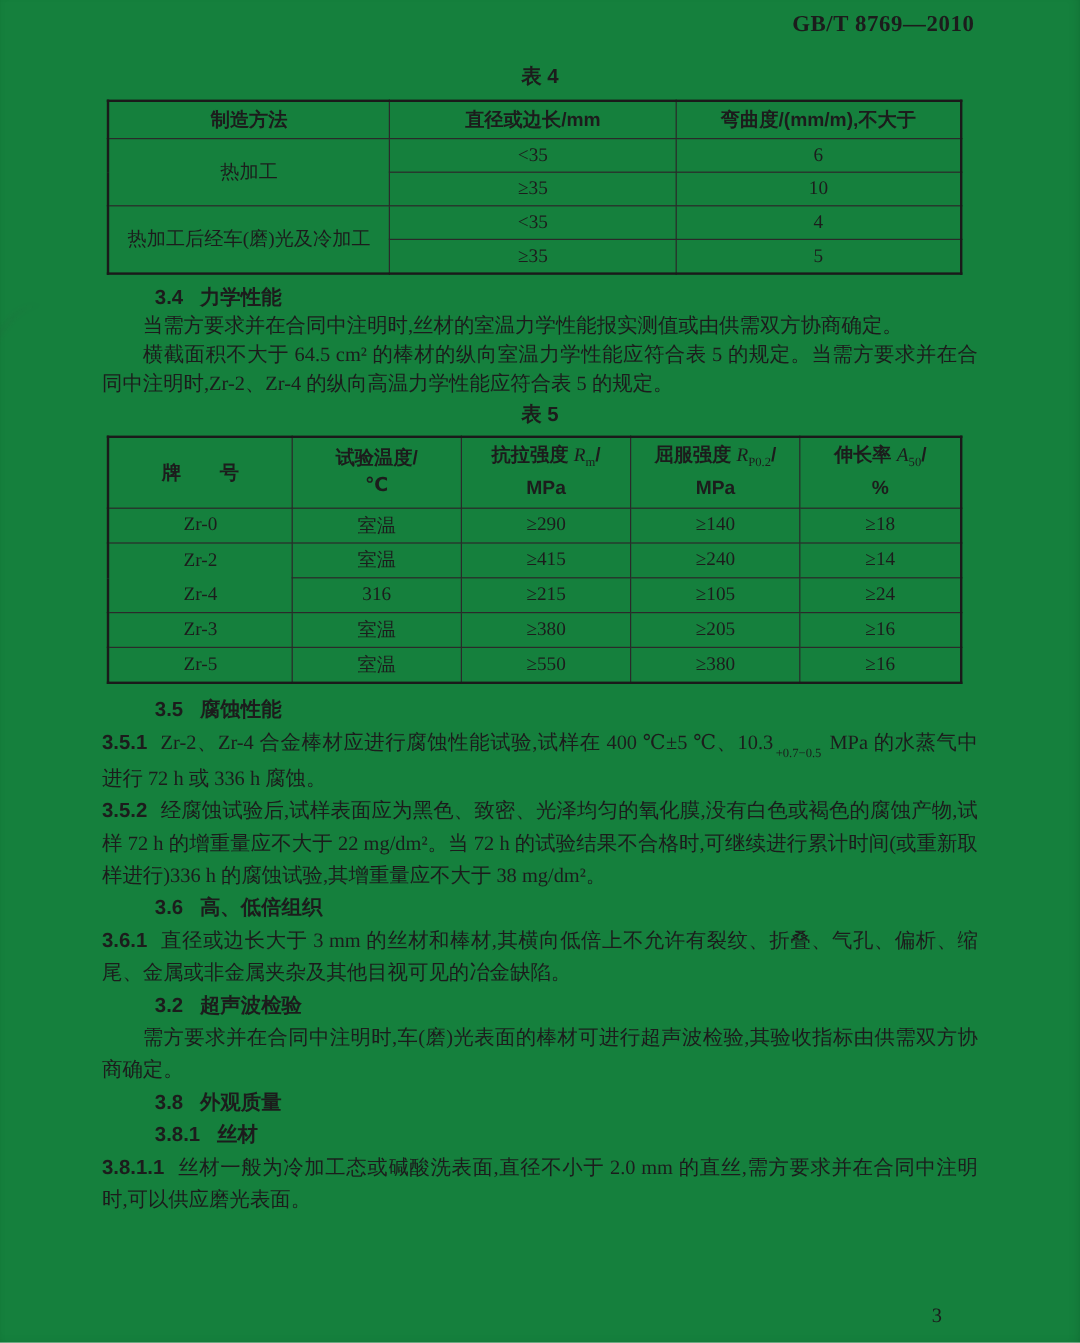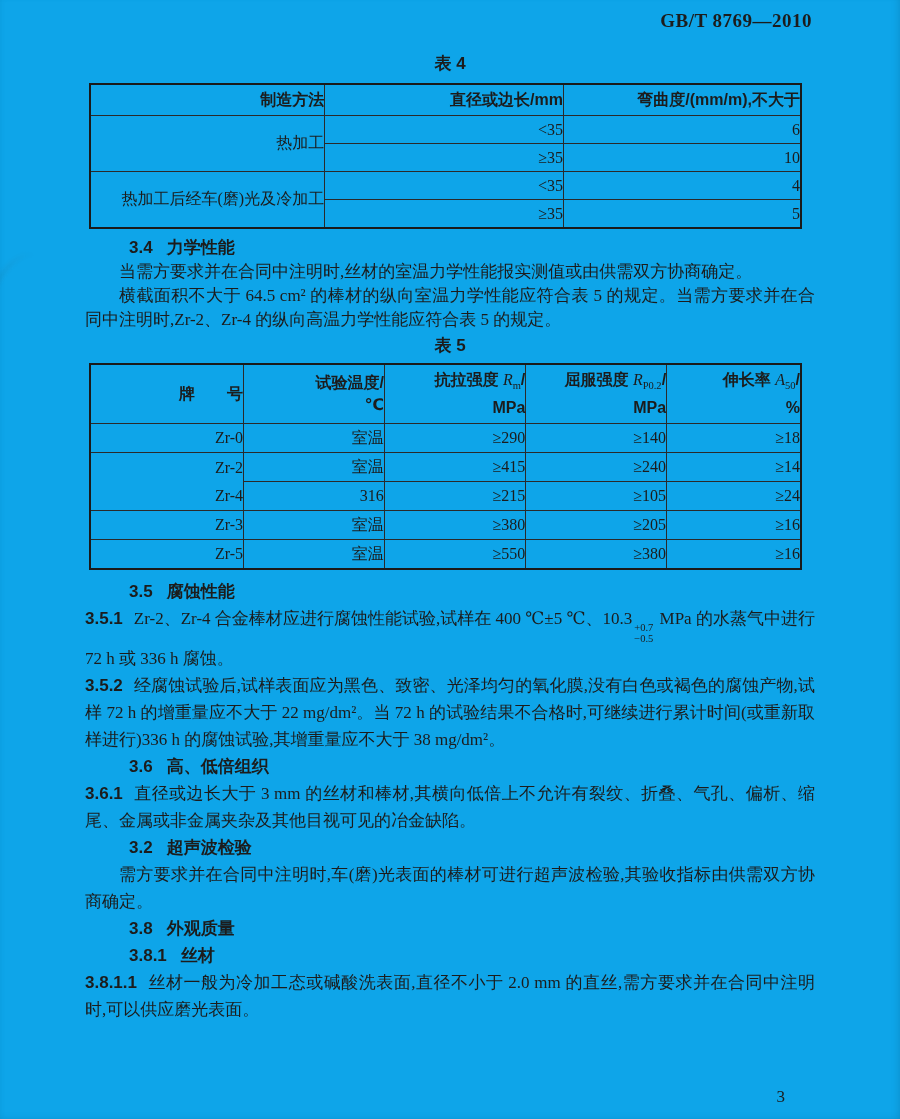--- a/index.html
+++ b/index.html
@@ -1,17 +1,17 @@
 <!DOCTYPE html>
 <html><head>
 <meta charset="utf-8">
 <style>
   html,body{margin:0;padding:0;background:#ffffff;}
   .page{
-    position:relative;width:900px;height:1119px;background:#0ea5e9;overflow:hidden;
+    position:relative;width:900px;height:1119px;background:#15803d;overflow:hidden;
     font-family:"Liberation Serif","DejaVu Serif",serif;color:#1c1c1c;
     box-shadow:inset -7px 0 10px -7px rgba(0,0,0,.14), inset 0 -5px 8px -5px rgba(0,0,0,.07), inset 4px 0 8px -6px rgba(0,0,0,.08);
   }
   .scan-artifact{
     position:absolute;left:-14px;top:252px;width:55px;height:110px;
     border-left:4px solid rgba(60,60,60,.10);border-radius:60% 40% 50% 50%;
     transform:rotate(18deg);filter:blur(2px);
   }
   .doc-code{
     position:absolute;top:10px;right:88px;
@@ -23,21 +23,21 @@
     text-align:center;font-family:"Liberation Sans","DejaVu Sans",sans-serif;
     font-weight:700;font-size:17px;line-height:24px;
   }
   .tt4{margin-top:52px;}
   .tt5{margin-top:2px;}
   table.gbt{
     border-collapse:collapse;width:713px;margin-left:4px;table-layout:fixed;
     border:2px solid #1a1a1a;
   }
   table.gbt th,table.gbt td{
-    border:1px solid #2a2a2a;text-align:right;vertical-align:middle;padding:0 0;
+    border:1px solid #2a2a2a;text-align:center;vertical-align:middle;padding:0 0;
   }
   table.gbt th{
     font-family:"Liberation Sans","DejaVu Sans",sans-serif;font-weight:700;font-size:16px;
   }
   table.gbt td{font-size:16px;}
   .t4{margin-top:7px;}
   .t4 thead th{height:30px;}
   .t4 tbody td{height:27px;}
   .t4 .c1{width:33%;}.t4 .c2{width:33.6%;}.t4 .c3{width:33.4%;}
   .t5{margin-top:5px;}
@@ -51,21 +51,21 @@
   .pre{margin-top:7px;}
   .pre .h,.pre p{line-height:24px;}
   .post{margin-top:8px;}
   .post .h,.post p{line-height:27px;}
   .h{font-family:"Liberation Sans","DejaVu Sans",sans-serif;font-weight:700;font-size:17px;}
   .h .hnum{margin-right:14px;margin-left:44px;}
   p{margin:0;font-size:17px;text-align:justify;}
   p.indent{text-indent:2em;}
   .pnum{font-family:"Liberation Sans","DejaVu Sans",sans-serif;font-weight:700;margin-right:11px;}
   .tol{
-    display:inline-flex;flex-direction:column;vertical-align:-7px;
+    display:inline-flex;flex-direction:row;vertical-align:-7px;
     line-height:1;font-size:10.5px;margin:0 2px;text-align:left;justify-content:flex-end;
   }
   .tol span{display:block;height:11px;}
   .page-num{position:absolute;right:115px;bottom:12px;font-size:17px;}
 </style>
 </head>
 <body>
 
 <div class="page">
   <div class="scan-artifact"></div>

